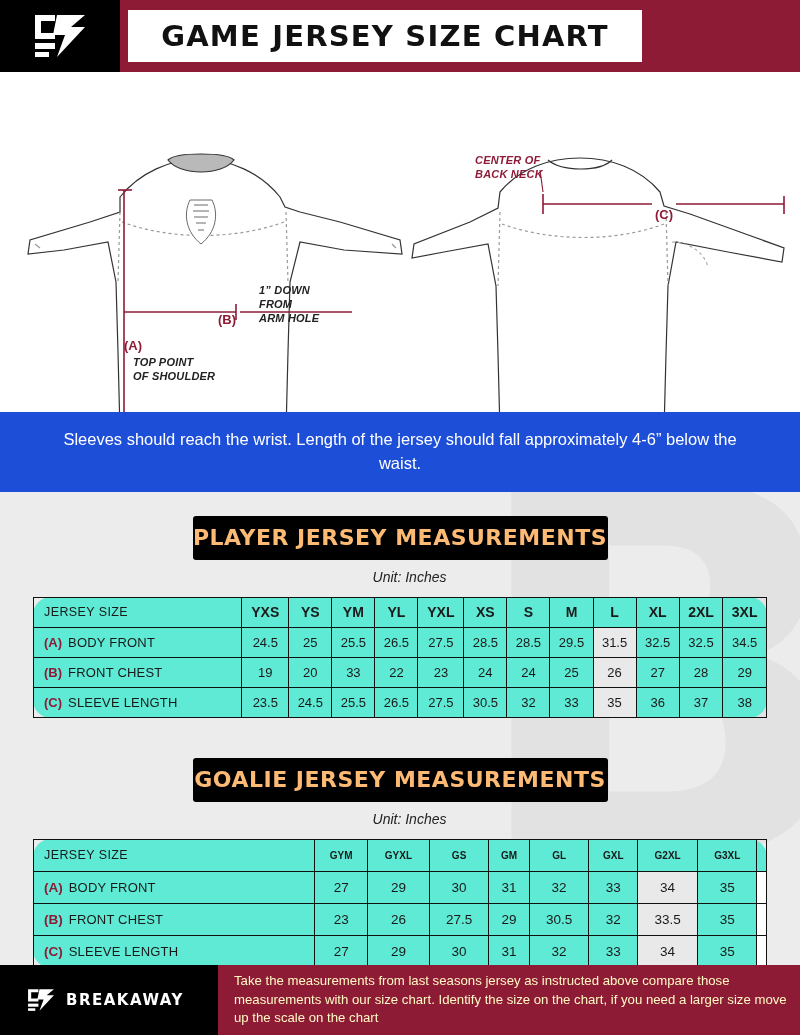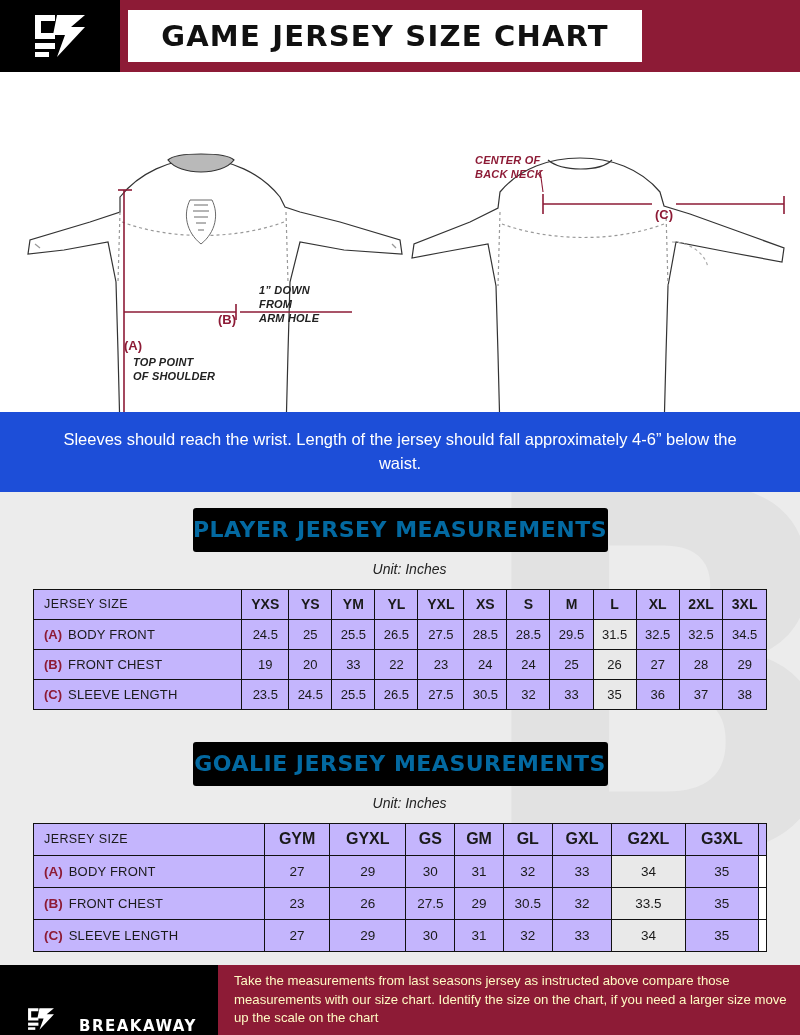--- a/index.html
+++ b/index.html
@@ -113,46 +113,47 @@
     z-index: 2;
   }
 
   
   .section {
     position: relative;
     z-index: 2;
     padding: 16px 0 4px;
   }
   .section-title {
-    margin: 0 auto;
+    margin: 8px auto;
     width: 415px;
     background: #000;
-    color: #0369a1;
+    color: #fdba74;
     text-align: center;
     font-family: "DejaVu Sans", sans-serif;
     font-weight: bold;
     font-size: 22px;
     letter-spacing: .5px;
     padding: 9px 0 10px;
     border-radius: 3px;
   }
   .unit {
     text-align: center;
     font-style: italic;
     font-size: 14px;
     margin: 9px 0 8px;
     color: #222;
     padding-left: 19px;
   }
 
   table {
     border-collapse: collapse;
-    background: #c4b5fd;
+    background: #5eead4;
     font-size: 13px;
     margin: 12px auto;
+    border-radius: 18px;
   }
   table.player { width: 734px; }
   table.goalie { width: 734px; }
   table th, table td {
     border: 1px solid #111;
     text-align: center;
     padding: 6px 2px;
     height: 30px;
     font-weight: normal;
   }
@@ -161,37 +162,37 @@
     padding-left: 10px;
     white-space: nowrap;
   }
   table th { font-weight: bold; font-size: 14px; }
   table th.size-head { font-weight: normal; font-size: 12.5px; letter-spacing: .4px; }
   .row-head .tag { color: #8d1b36; font-weight: bold; margin-right: 6px; }
   .row-head .txt { font-size: 13px; letter-spacing: .2px; }
   td.hl { background: #e9e9e9; }
   td.blank { border: 1px solid #111; background: #fff; }
   .goalie th, .goalie td { height: 32px; font-size: 13.5px; }
-  .goalie th { font-size: 16px; }
+  .goalie th { font-size: 10px; }
 
   
   .footer {
     position: absolute;
     left: 0; bottom: 0;
     width: 800px;
     height: 70px;
     display: flex;
     z-index: 3;
   }
   .footer .brand {
     width: 218px;
     background: #000;
     display: flex;
-    align-items: flex-end;
-    gap: 23px;
+    align-items: center;
+    gap: 10px;
     padding-left: 26px;
     color: #fff;
   }
   .footer .brand .name {
     font-size: 15px;
     letter-spacing: 1.5px;
     font-weight: bold;
     font-family: "DejaVu Sans", sans-serif;
   }
   .footer .msg {

